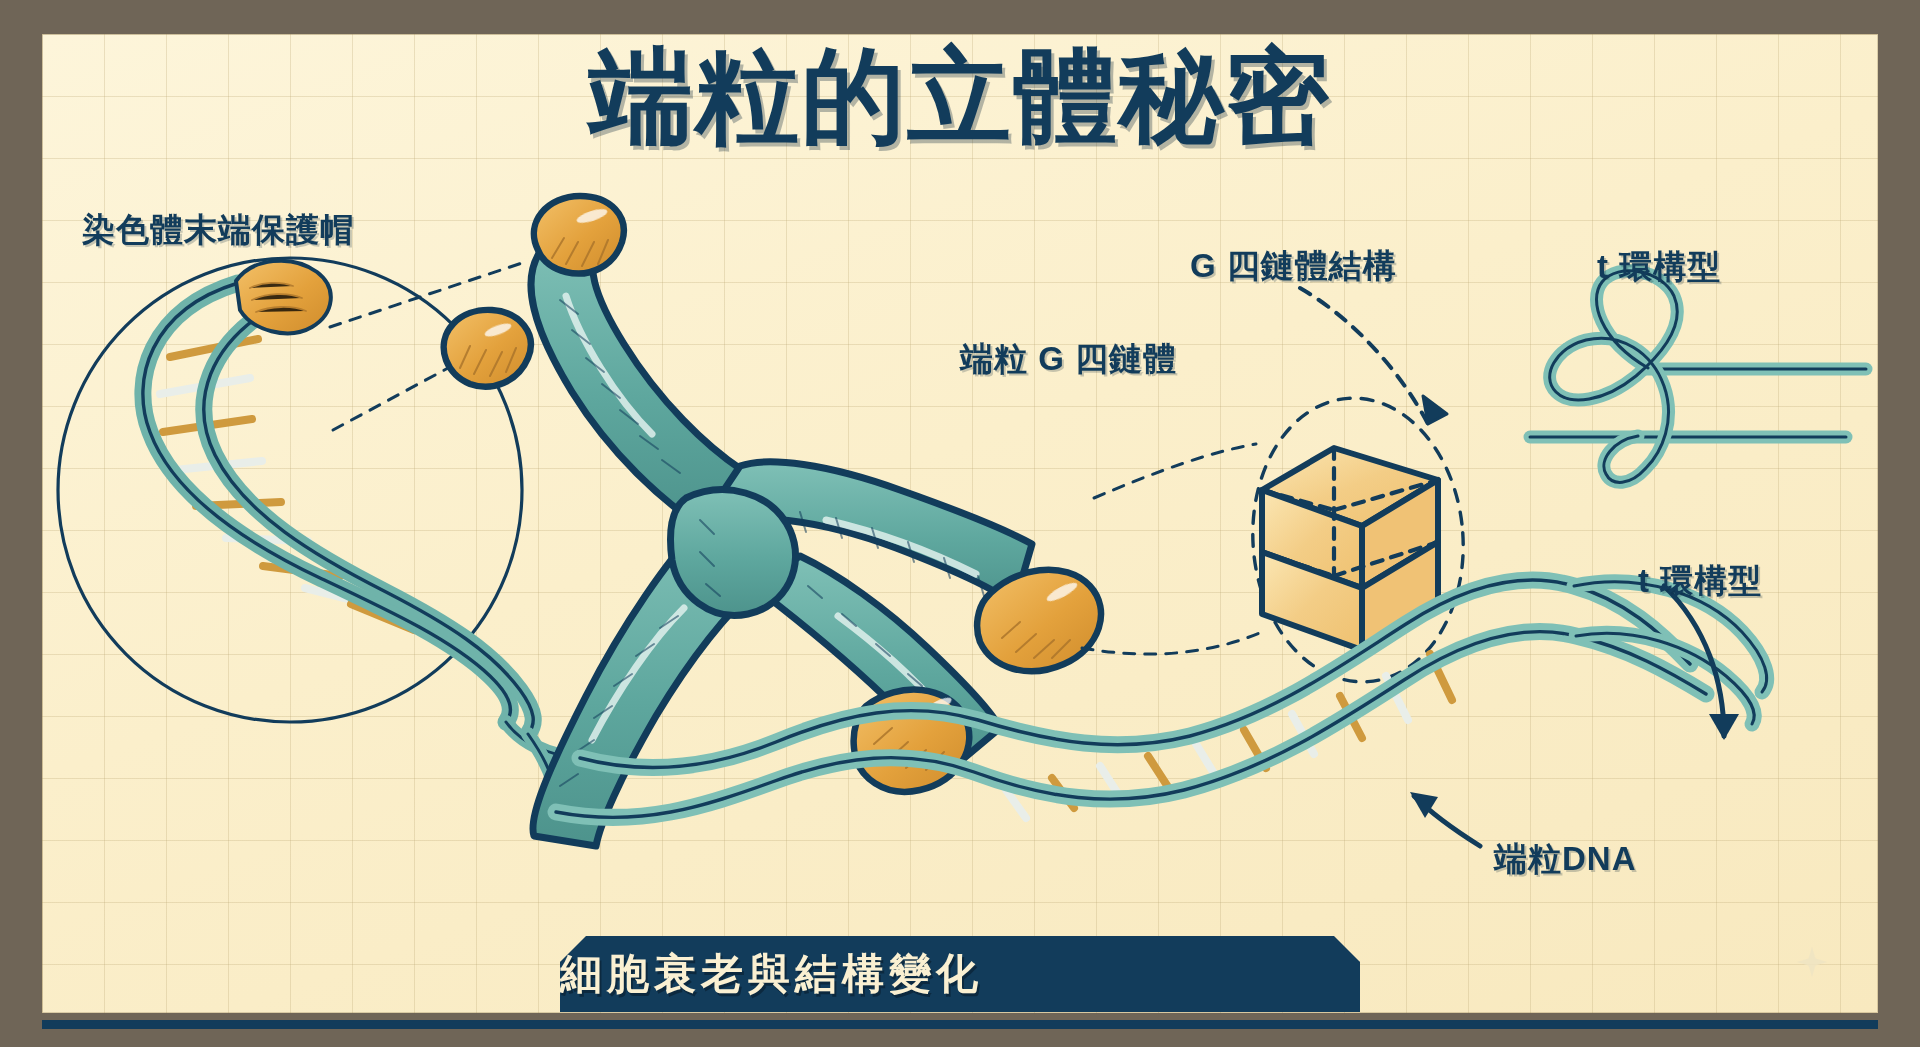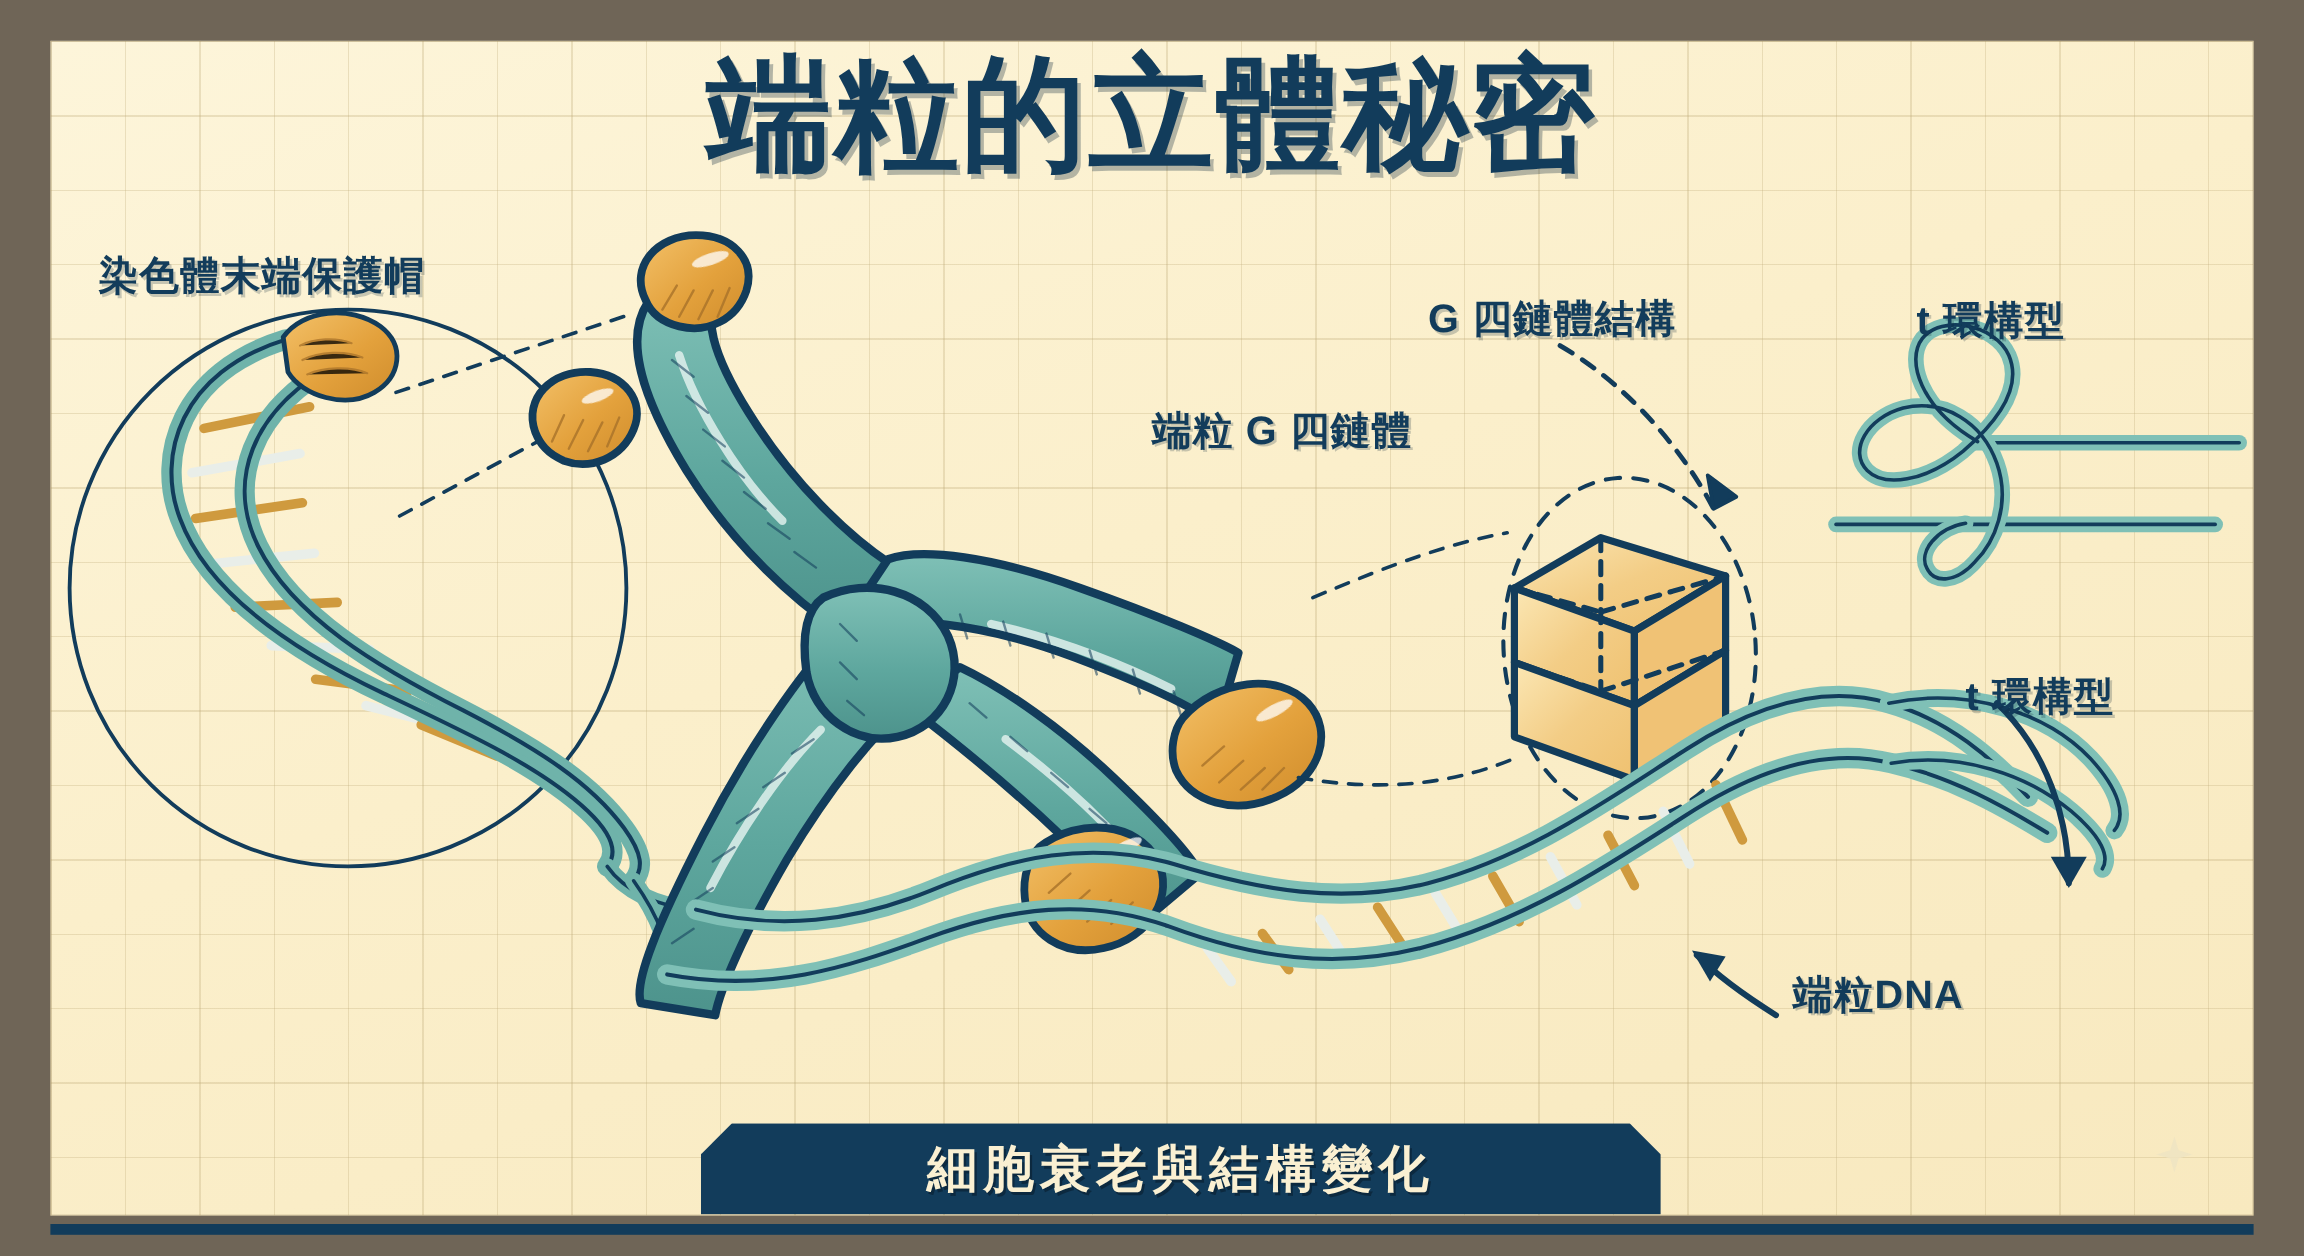--- a/index.html
+++ b/index.html
@@ -80,35 +80,34 @@
     white-space: nowrap;
     z-index: 5;
     font-family: "Liberation Sans", sans-serif;
     margin-top: 12px;
   }
   #lbl-cap   { left: 82px;  top: 196px; }
   #lbl-gq4   { left: 1190px; top: 232px; }
   #lbl-tg4   { left: 960px;  top: 325px; }
   #lbl-tloop1{ left: 1597px; top: 233px; }
   #lbl-tloop2{ left: 1638px; top: 547px; }
-  #lbl-tdna  { left: 1494px; top: 795px; }
+  #lbl-tdna  { left: 1494px; top: 825px; }
 
   
   #banner {
     position: absolute;
-    left: 584px;
+    left: 560px;
     top: 936px;
     width: 800px;
     height: 76px;
     background: #123c5b;
     z-index: 6;
     clip-path: polygon(26px 0, 774px 0, 800px 26px, 800px 76px, 0 76px, 0 26px);
     display: flex;
     align-items: center;
-    justify-content: center;
     box-shadow: 0 4px 0 rgba(10,30,48,0.35);
   }
   #banner-text {
     color: #faf0d2;
     font-size: 42px;
     font-weight: 900;
     letter-spacing: 5px;
     text-shadow: 2px 3px 0 rgba(8,25,40,0.55);
     font-family: "Liberation Sans", sans-serif;
   }

